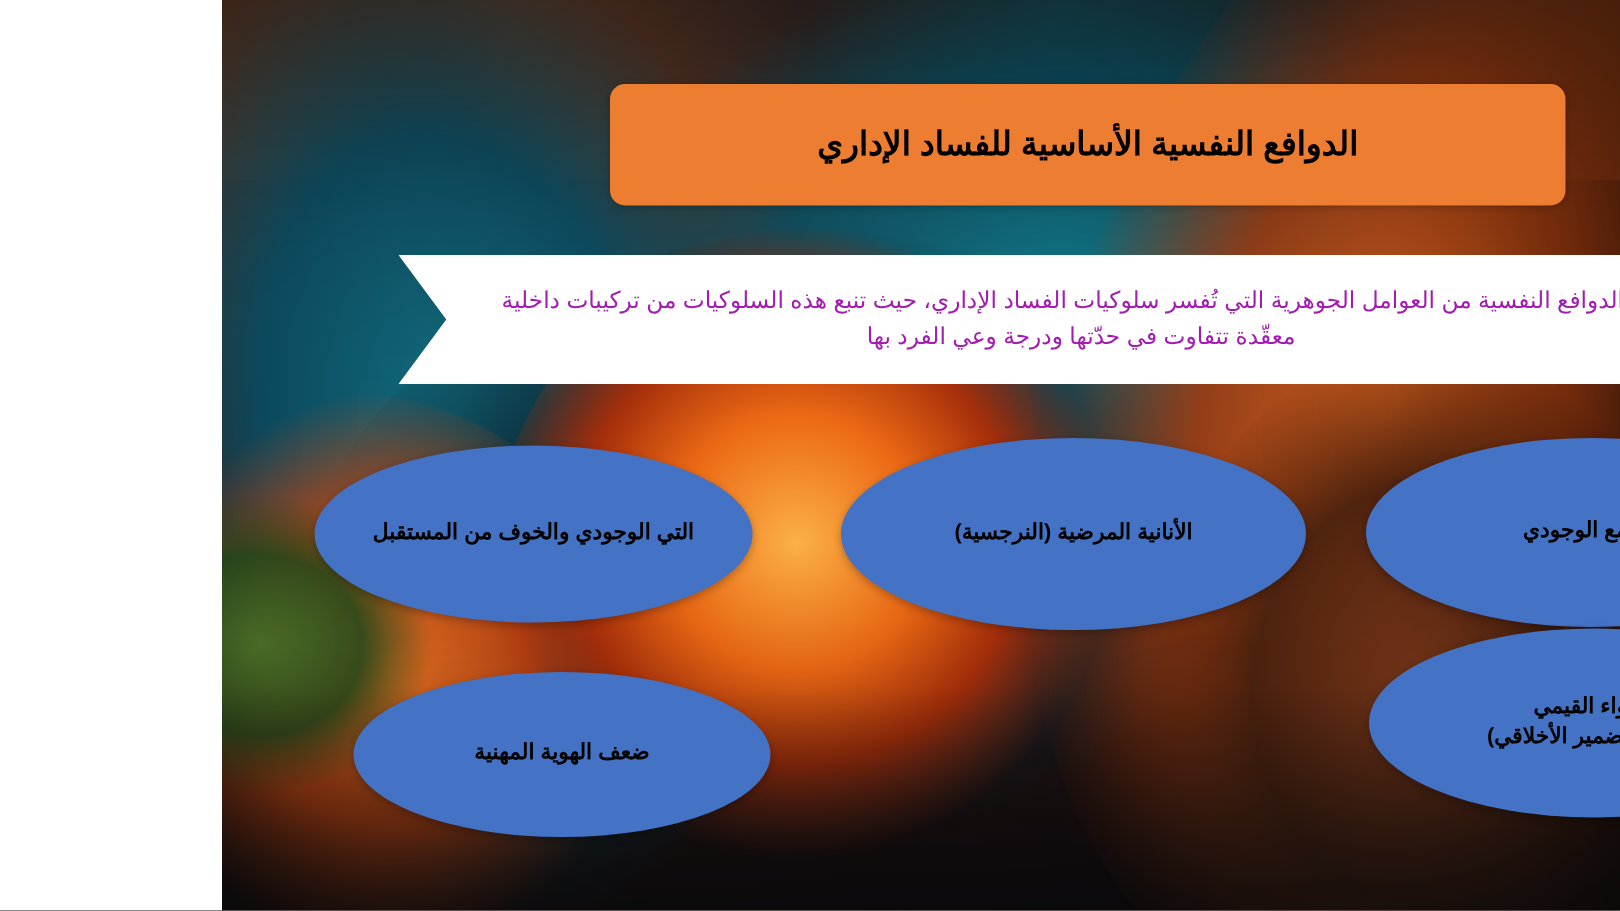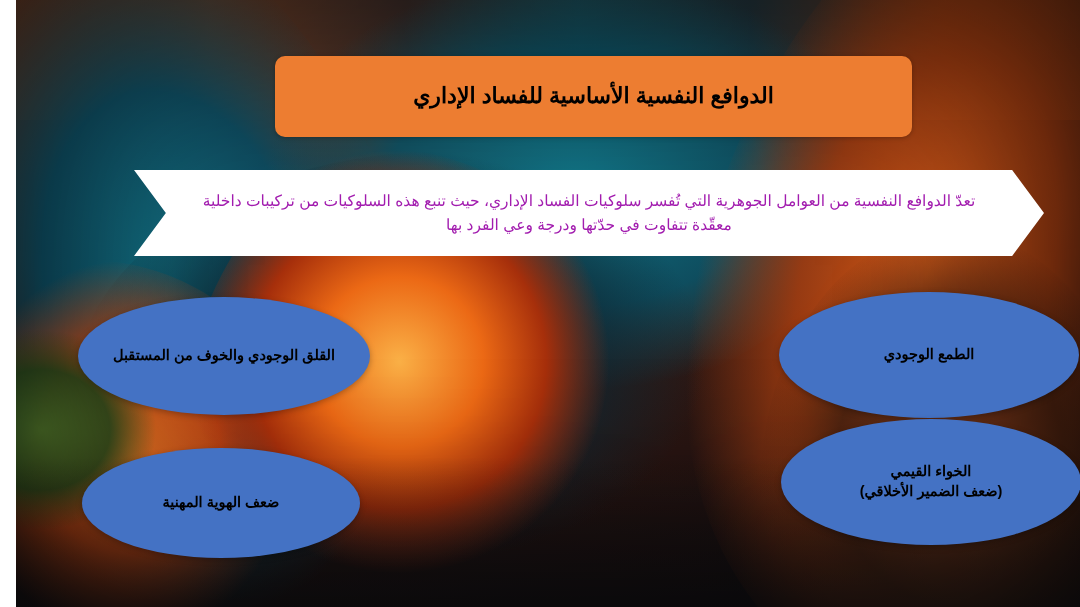--- a/index.html
+++ b/index.html
@@ -7,21 +7,21 @@
     padding: 0;
   }
   body {
     width: 1080px;
     height: 607px;
     overflow: hidden;
     font-family: "Liberation Sans", sans-serif;
   }
   .slide {
     position: relative;
-    width: 1064px;
+    width: 932px;
     height: 607px;
     overflow: hidden;
     background: #1a1012;
   }
 
   
   .bg {
     position: absolute;
     inset: 0;
     background:
@@ -167,21 +167,21 @@
     font-weight: bold;
     text-align: center;
     line-height: 1.35;
     padding: 0 18px;
     white-space: pre-line;
   }
 
   .e1 { left: 62px;  top: 297px; width: 292px; height: 118px; }
   .e2 { left: 413px; top: 292px; width: 310px; height: 128px; }
   .e3 { left: 763px; top: 292px; width: 300px; height: 126px; }
-  .e4 { left: 66px;  top: 448px; width: 278px; height: 110px; }
+  .e4 { left: 88px;  top: 448px; width: 278px; height: 110px; }
   .e5 { left: 410px; top: 444px; width: 312px; height: 122px; }
   .e6 { left: 765px; top: 419px; width: 300px; height: 126px; }
 </style>
 </head>
 <body>
 
 <div class="slide">
 
   <div class="bg">
     <div class="bg-layer bg-top-streak"></div>
@@ -199,21 +199,24 @@
 
   <div class="title-banner">
     <div class="title-text">الدوافع النفسية الأساسية للفساد الإداري</div>
   </div>
 
   <div class="body-banner">
     <div class="body-text">تعدّ الدوافع النفسية من العوامل الجوهرية التي تُفسر سلوكيات الفساد الإداري، حيث تنبع هذه السلوكيات من تركيبات داخلية معقّدة تتفاوت في حدّتها ودرجة وعي الفرد بها</div>
   </div>
 
   <div class="ellipse e1">
-    <span>القلق الوجودي والخوف من المستقبل</span>
+    <span>التي الوجودي والخوف من المستقبل</span>
+  </div>
+  <div class="ellipse e2">
+    <span>الأنانية المرضية (النرجسية)</span>
   </div>
   <div class="ellipse e3">
     <span>الطمع الوجودي</span>
   </div>
   <div class="ellipse e4">
     <span>ضعف الهوية المهنية</span>
   </div>
   <div class="ellipse e6">
     <span>الخواء القيمي
 (ضعف الضمير الأخلاقي)</span>

